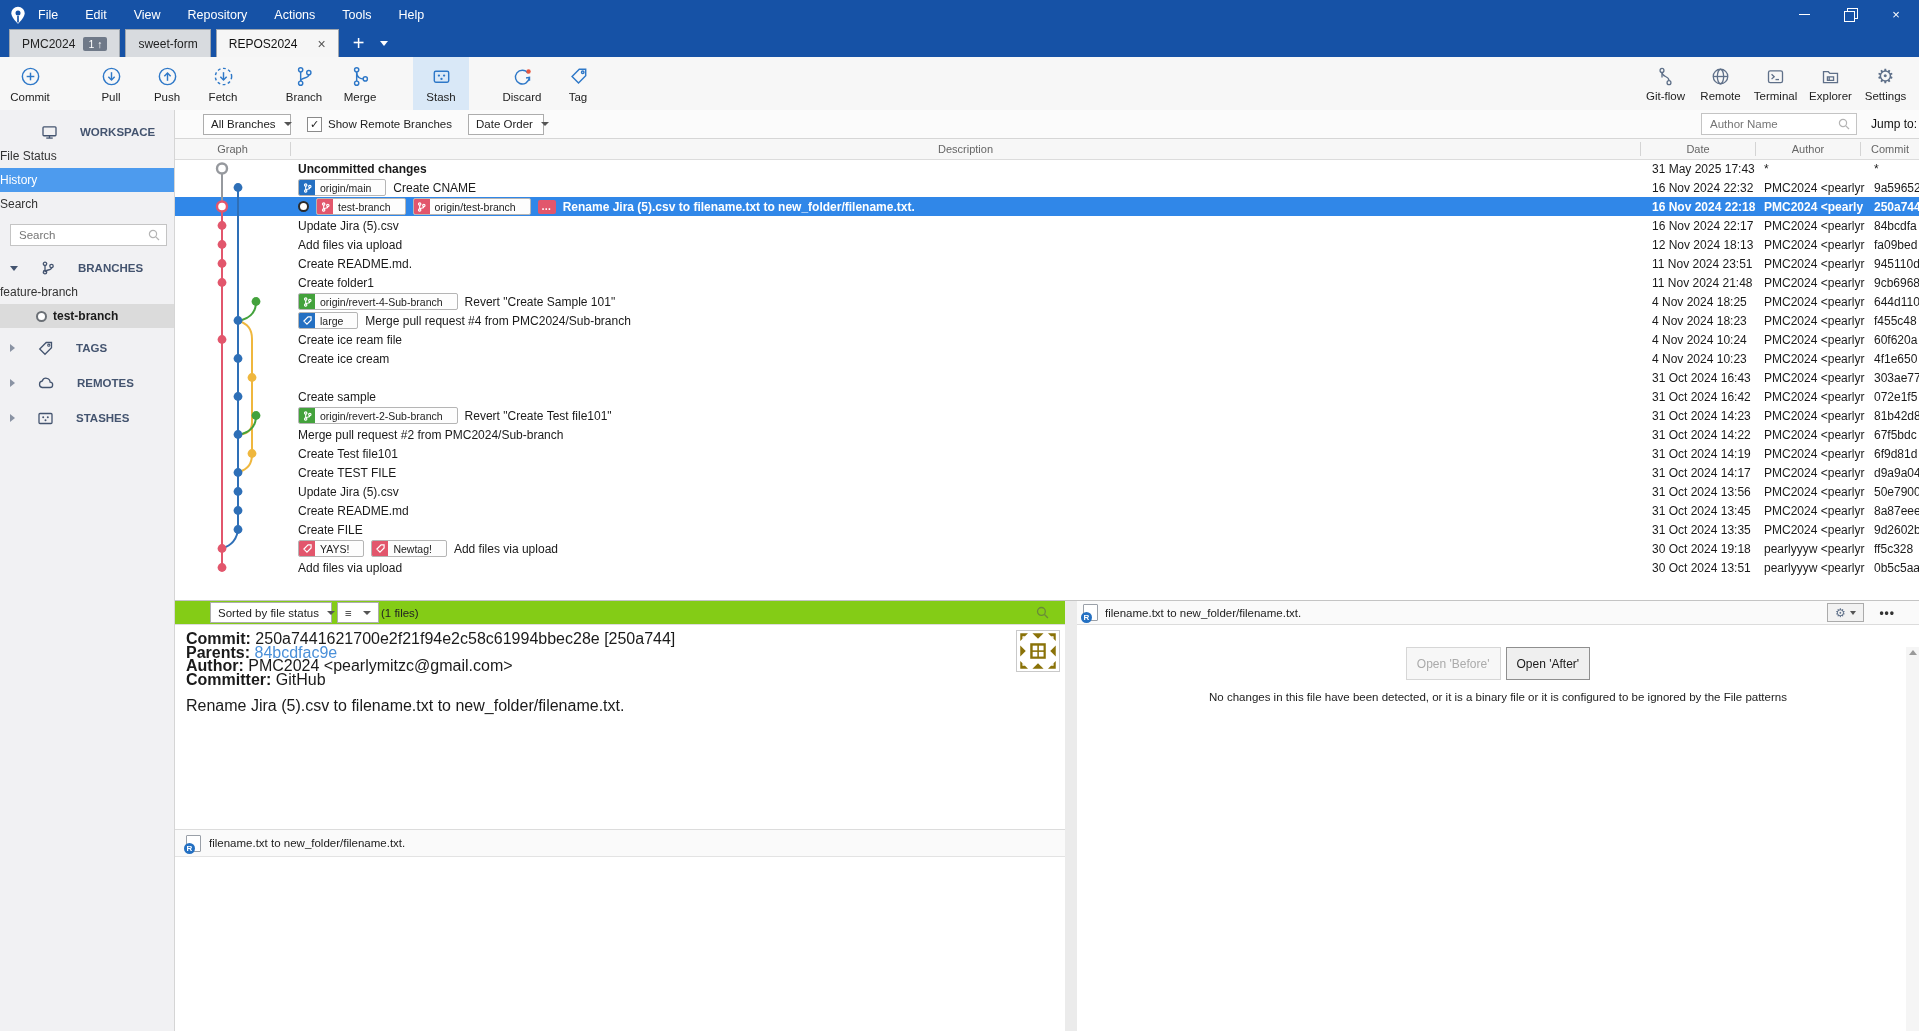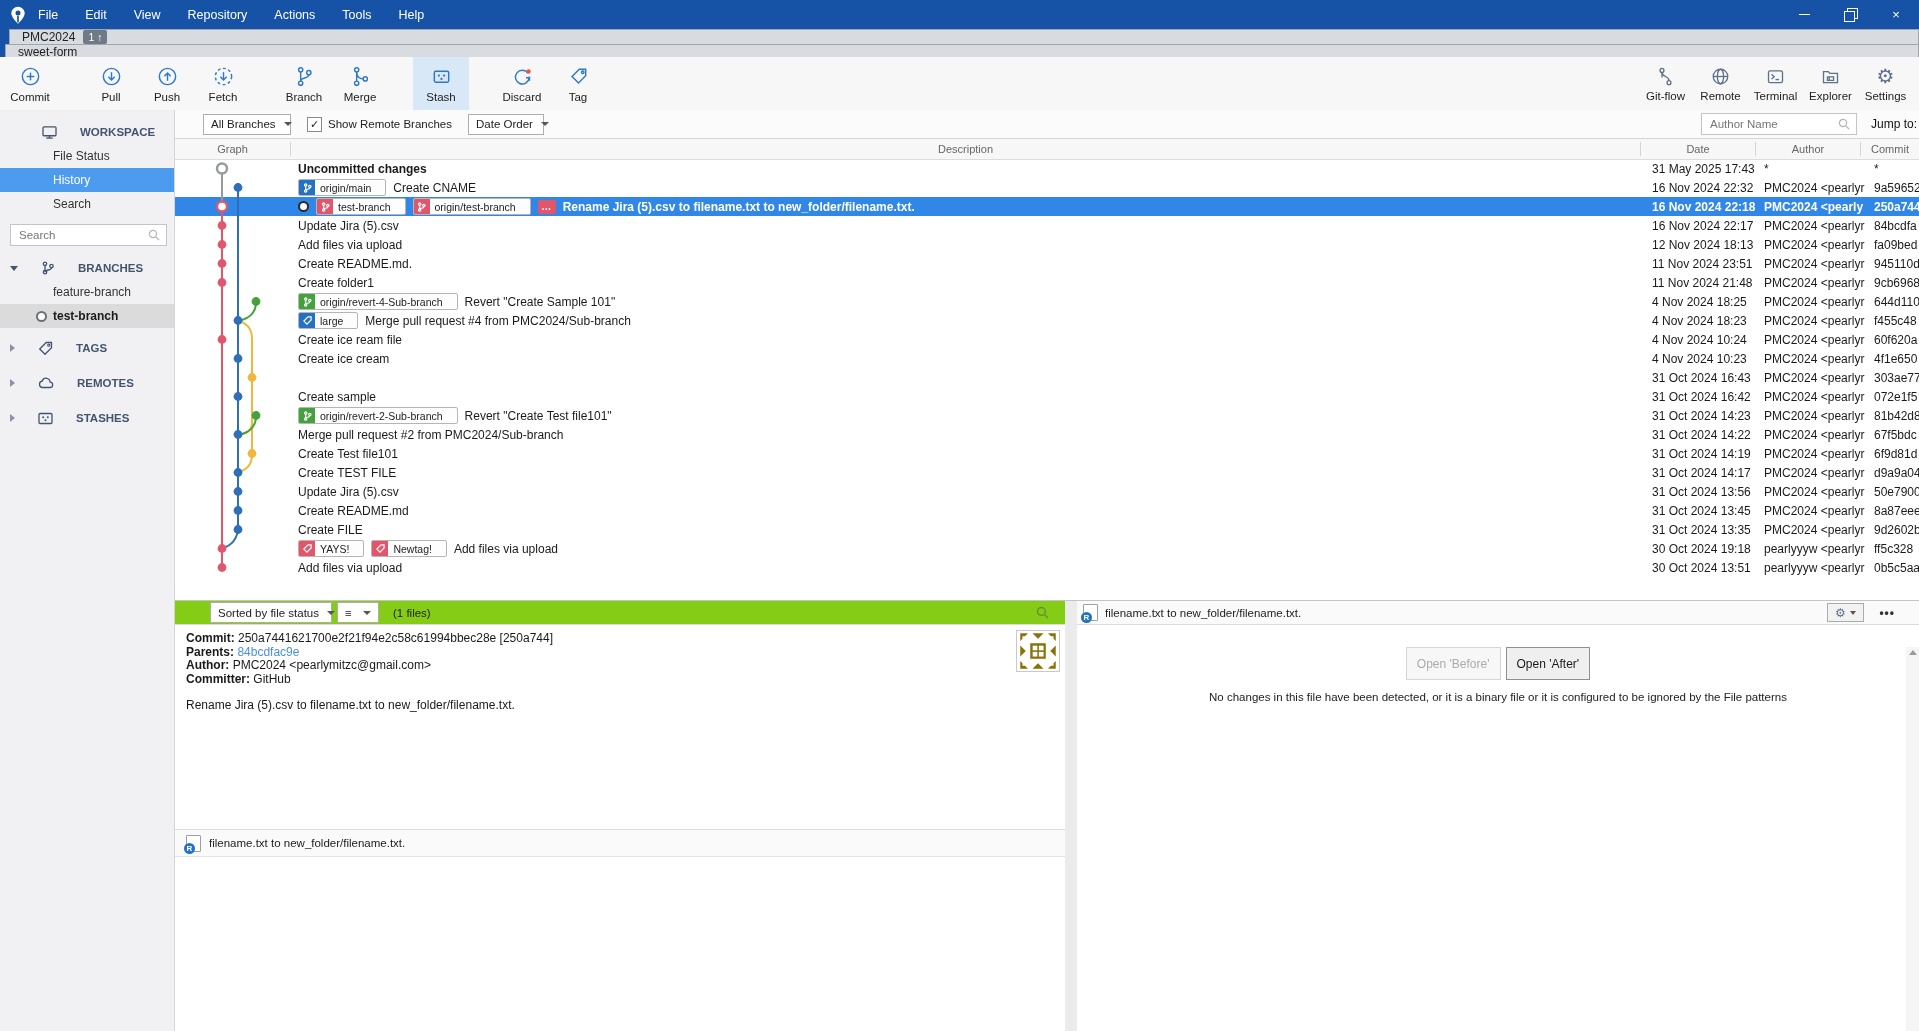--- a/index.html
+++ b/index.html
@@ -13,21 +13,21 @@
   .st-logo{width:20px;height:20px;margin:0 10px 0 8px;flex:0 0 auto;}
   .menubar{display:flex;gap:27px;color:#fff;font-size:12.5px;}
   .menubar .mi{cursor:default;}
   .wincontrols{margin-left:auto;display:flex;height:29px;}
   .winbtn{width:46px;height:29px;display:flex;align-items:center;justify-content:center;color:#fff;font-size:13px;}
   .min-glyph{display:block;width:11px;height:1.5px;background:#fff;}
   .restore-glyph{position:relative;width:10px;height:10px;}
   .restore-glyph:before{content:"";position:absolute;left:2px;top:-2px;width:9px;height:9px;border:1.2px solid #fff;}
   .restore-glyph:after{content:"";position:absolute;left:-1px;top:1px;width:9px;height:9px;border:1.2px solid #fff;background:#1652A6;}
   
-  .tabbar{position:absolute;left:0;top:29px;width:1919px;height:28px;background:#1652A6;display:flex;flex-direction:column;}
+  .tabbar{position:absolute;left:0;top:29px;width:1919px;height:28px;background:#1652A6;display:flex;align-items:flex-end;}
   .tab{height:27px;display:flex;align-items:center;padding:0 12px;background:#D8DBDF;color:#222;font-size:12px;margin-left:5px;border:1px solid #9FA6AE;border-bottom:none;white-space:nowrap;}
   .tab:first-child{margin-left:9px;}
   .tab.active{background:#F6F6F6;color:#111;}
   .tab .badge{margin-left:8px;background:#6F7988;color:#fff;font-size:10.5px;padding:1px 5px;border-radius:2px;line-height:12px;}
   .tab .close{margin-left:20px;color:#555;font-size:14px;line-height:14px;}
   .tab-plus{color:#fff;font-size:20px;line-height:20px;margin:0 0 4px 14px;}
   .tab-caret{width:0;height:0;border-left:4.5px solid transparent;border-right:4.5px solid transparent;border-top:5px solid #fff;margin:0 0 11px 16px;}
   
   .toolbar{position:absolute;left:0;top:57px;width:1919px;height:53px;background:#F7F7F7;border-bottom:1px solid #DEDEDE;display:flex;align-items:stretch;}
   .tgroup{display:flex;margin-right:25px;}
@@ -51,21 +51,21 @@
   .author-search{width:156px;margin-left:auto;margin-right:14px;}
   .jump{font-size:12px;color:#111;white-space:nowrap;margin-right:2px;}
   .mag{flex:0 0 auto;margin-right:6px;opacity:.55;}
   
   .sidebar{position:absolute;left:0;top:110px;width:175px;height:921px;background:#F1F1F3;border-right:1px solid #D5D5D5;box-sizing:border-box;font-size:12px;}
   .side-sec{display:flex;align-items:center;gap:23px;color:#44546F;font-size:11.5px;font-weight:bold;padding-left:10px;height:24px;}
   .side-sec .chev{width:0;height:0;flex:0 0 auto;}
   .chev.down{border-left:4px solid transparent;border-right:4px solid transparent;border-top:5px solid #44546F;}
   .chev.right{border-top:4px solid transparent;border-bottom:4px solid transparent;border-left:5px solid #8A93A3;}
   .chev.none{width:9px;}
-  .side-item{height:24px;display:flex;align-items:center;padding-left:53px;color:#333;}
+  .side-item{height:24px;display:flex;align-items:center;color:#333;}
   .side-item.selected{background:#4D9BEE;color:#fff;}
   .side-item.branch-sel{background:#DBDBDB;color:#1a1a1a;font-weight:bold;padding-left:53px;position:relative;}
   .branch-dot{position:absolute;left:36px;width:7px;height:7px;border:2px solid #6B7076;border-radius:50%;background:#fff;}
   .side-search{margin:8px 8px 10px 10px;width:157px;}
   .secicon{color:#44546F;flex:0 0 auto;}
   
   .htable{position:absolute;left:175px;top:139px;width:1744px;height:461px;background:#fff;}
   .thead{position:absolute;left:0;top:0;width:100%;height:20px;background:#F7F7F7;border-bottom:1px solid #DCDCDC;font-size:11px;color:#666;}
   .thead .th{position:absolute;top:0;height:20px;display:flex;align-items:center;justify-content:center;box-sizing:border-box;}
   .th-sep{position:absolute;top:3px;height:14px;width:1px;background:#D4D4D4;}
@@ -84,23 +84,23 @@
   .bg-rose{background:#E2566C;} .bg-blue{background:#2470C2;} .bg-green{background:#43A23C;}
   .current-dot{width:7px;height:7px;border:2.6px solid #2b2b2b;border-radius:50%;background:#fff;margin-right:7px;flex:0 0 auto;}
   #graph-svg{position:absolute;left:0;top:20px;pointer-events:none;}
   
   .bottom{position:absolute;left:175px;top:600px;width:1744px;height:431px;border-top:1px solid #C4C4C4;box-sizing:border-box;background:#EBEBEB;}
   .bl{position:absolute;left:0;top:0;width:890px;height:430px;background:#fff;}
   .br{position:absolute;left:902px;top:0;width:842px;height:430px;background:#fff;}
   .splitter{position:absolute;left:890px;top:0;width:12px;height:430px;background:#EBEBEB;}
   .panel-toolbar{height:24px;background:#84cc16;border-bottom:1px solid #DCDCDC;display:flex;align-items:center;font-size:11.5px;box-sizing:border-box;}
   .bl .panel-toolbar{padding-left:35px;}
-  .files-count{margin-left:14px;color:#222;}
+  .files-count{margin-left:2px;color:#222;}
   .bl-mag{margin-left:auto;margin-right:16px;opacity:.55;}
-  .bl-details{position:relative;height:205px;border-bottom:1px solid #DCDCDC;box-sizing:border-box;padding:7px 60px 0 11px;font-size:12px;line-height:13.5px;color:#1a1a1a;}
+  .bl-details{position:relative;height:205px;border-bottom:1px solid #DCDCDC;box-sizing:border-box;padding:7px 60px 0 11px;font-size:16px;line-height:13.5px;color:#1a1a1a;}
   .bl-details .lbl{font-weight:bold;}
   .bl-details .link{color:#4A90D9;}
   .bl-msg{margin-top:13px;}
   .identicon{position:absolute;right:5px;top:5px;width:44px;height:42px;border:1px solid #C9C9C9;background:#fff;box-sizing:border-box;}
   .bl-filerow{height:26px;background:#FAFAFA;border-bottom:1px solid #E3E3E3;display:flex;align-items:center;padding-left:11px;font-size:11.5px;gap:8px;}
   .br-header{height:24px;background:#FAFAFA;border-bottom:1px solid #DCDCDC;display:flex;align-items:center;padding-left:6px;font-size:11.5px;gap:7px;position:relative;box-sizing:border-box;}
   .gearbtn{position:absolute;right:55px;top:2px;height:19px;width:37px;border:1px solid #ABABAB;background:#F2F2F2;display:flex;align-items:center;justify-content:center;gap:4px;font-size:12px;color:#444;box-sizing:border-box;}
   .gearbtn .arr{width:0;height:0;border-left:3.5px solid transparent;border-right:3.5px solid transparent;border-top:4px solid #555;}
   .dotsbtn{position:absolute;right:24px;top:2px;height:19px;display:flex;align-items:center;font-size:12px;color:#333;letter-spacing:1px;font-weight:bold;}
   .br-body{position:relative;height:405px;}

